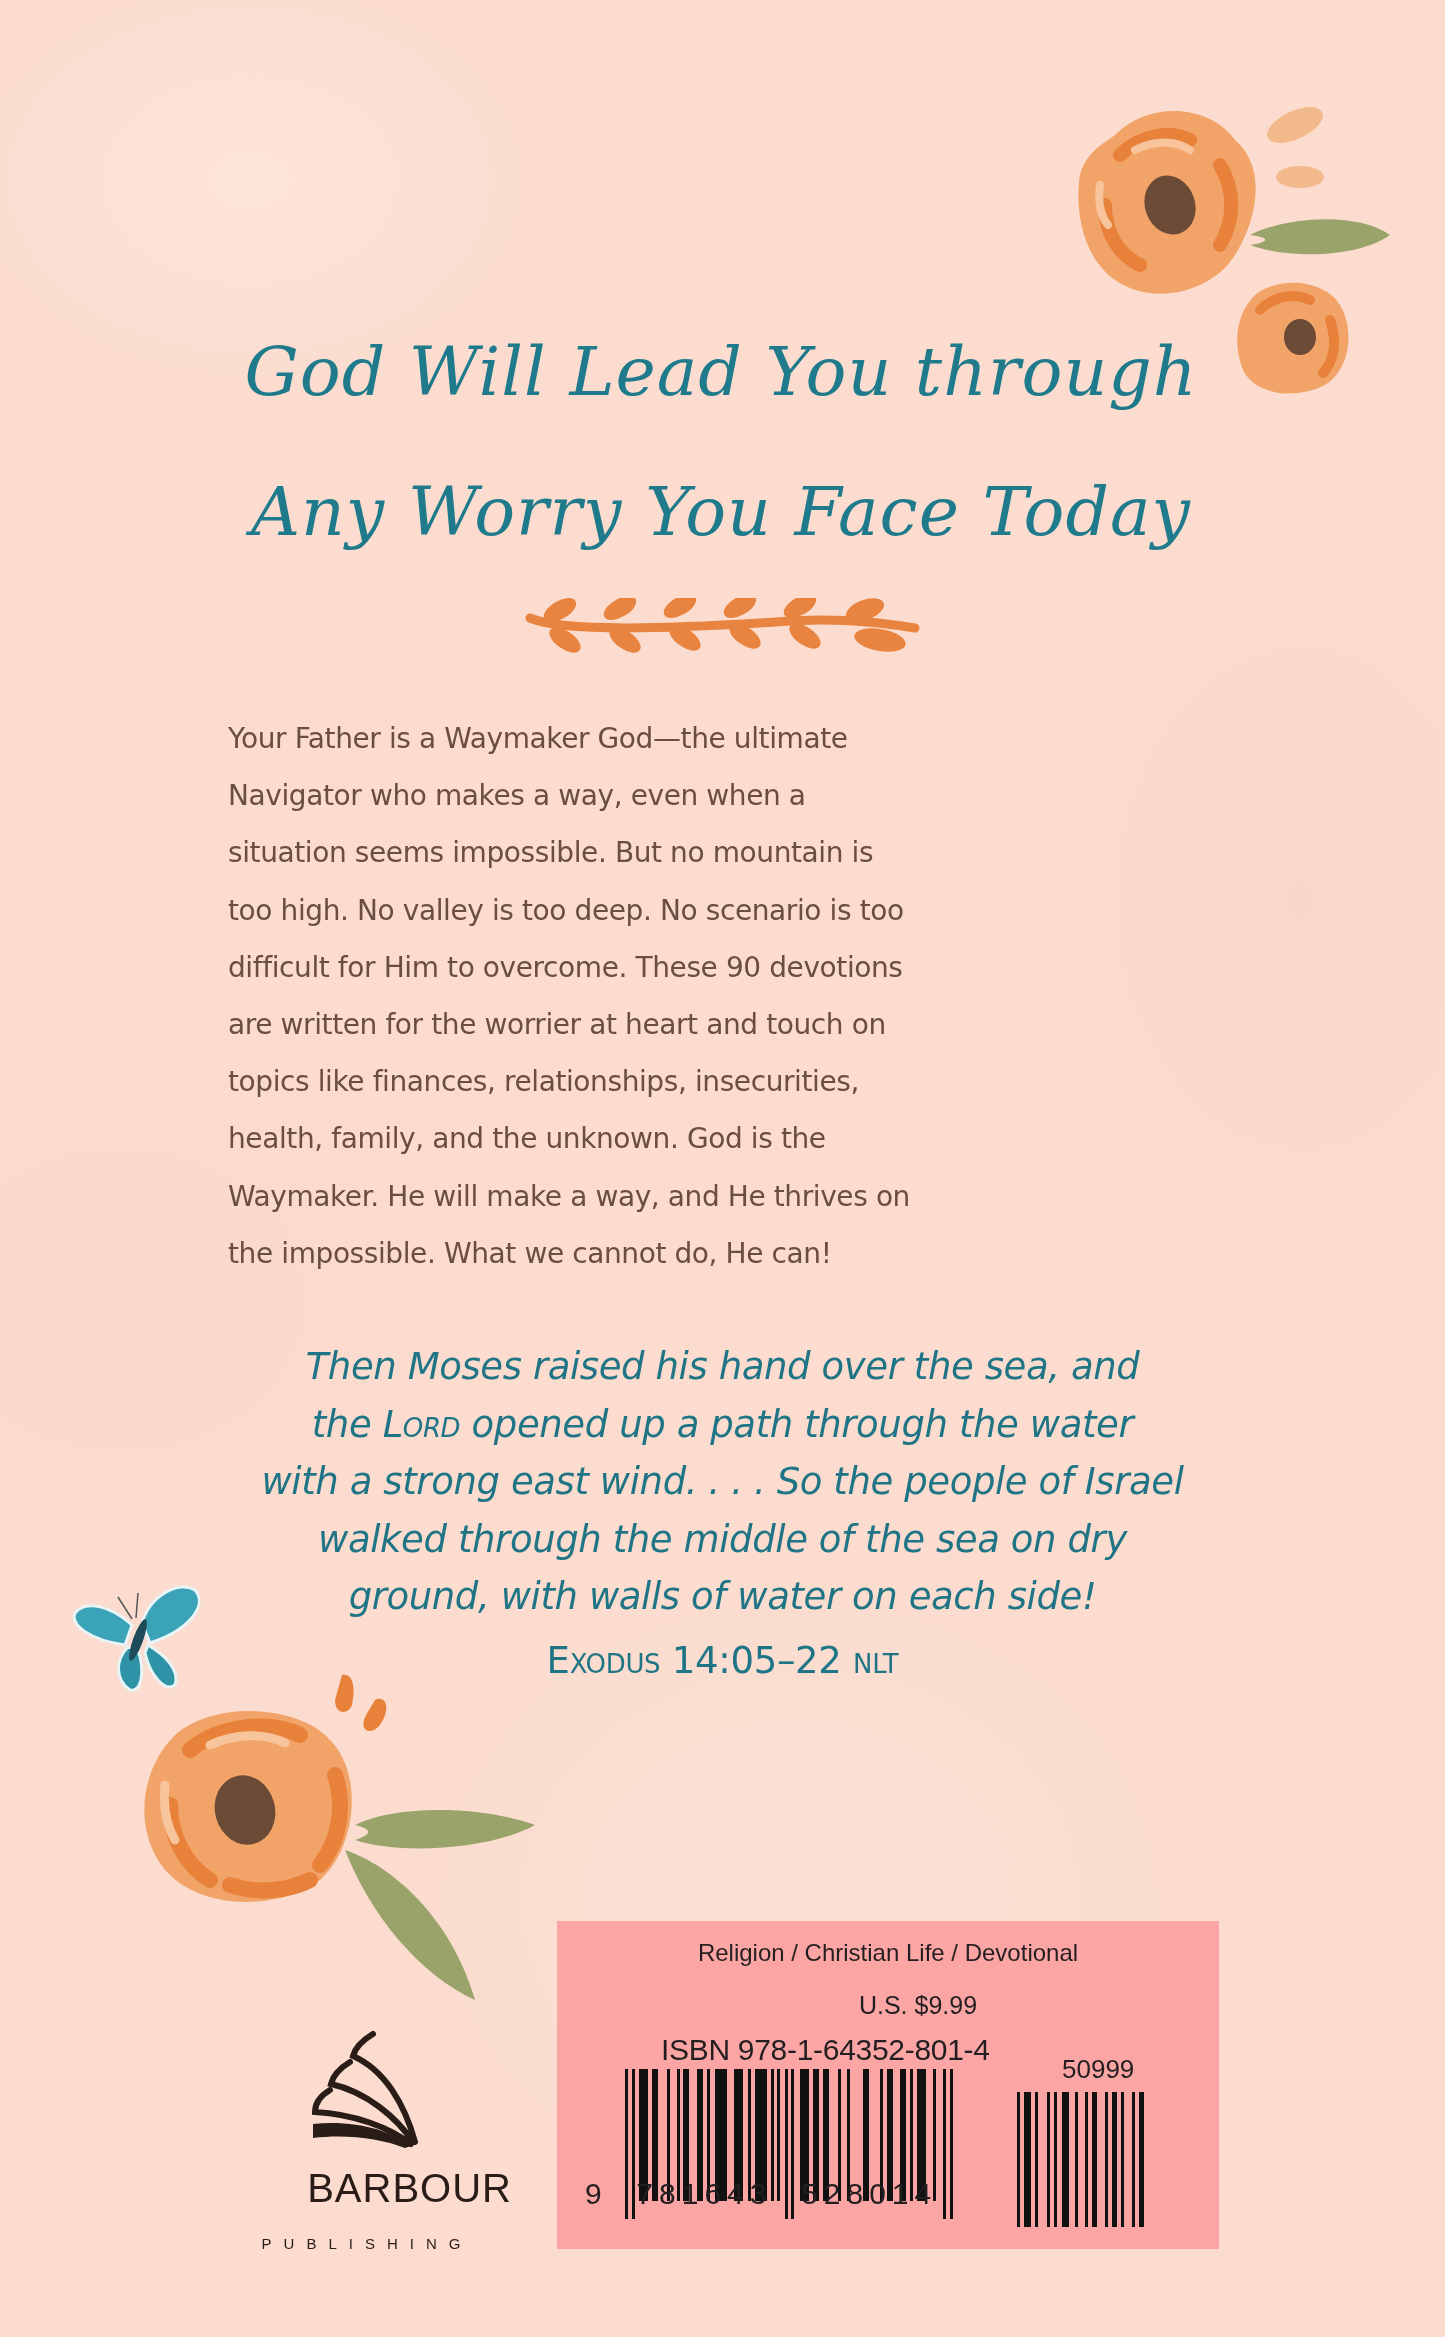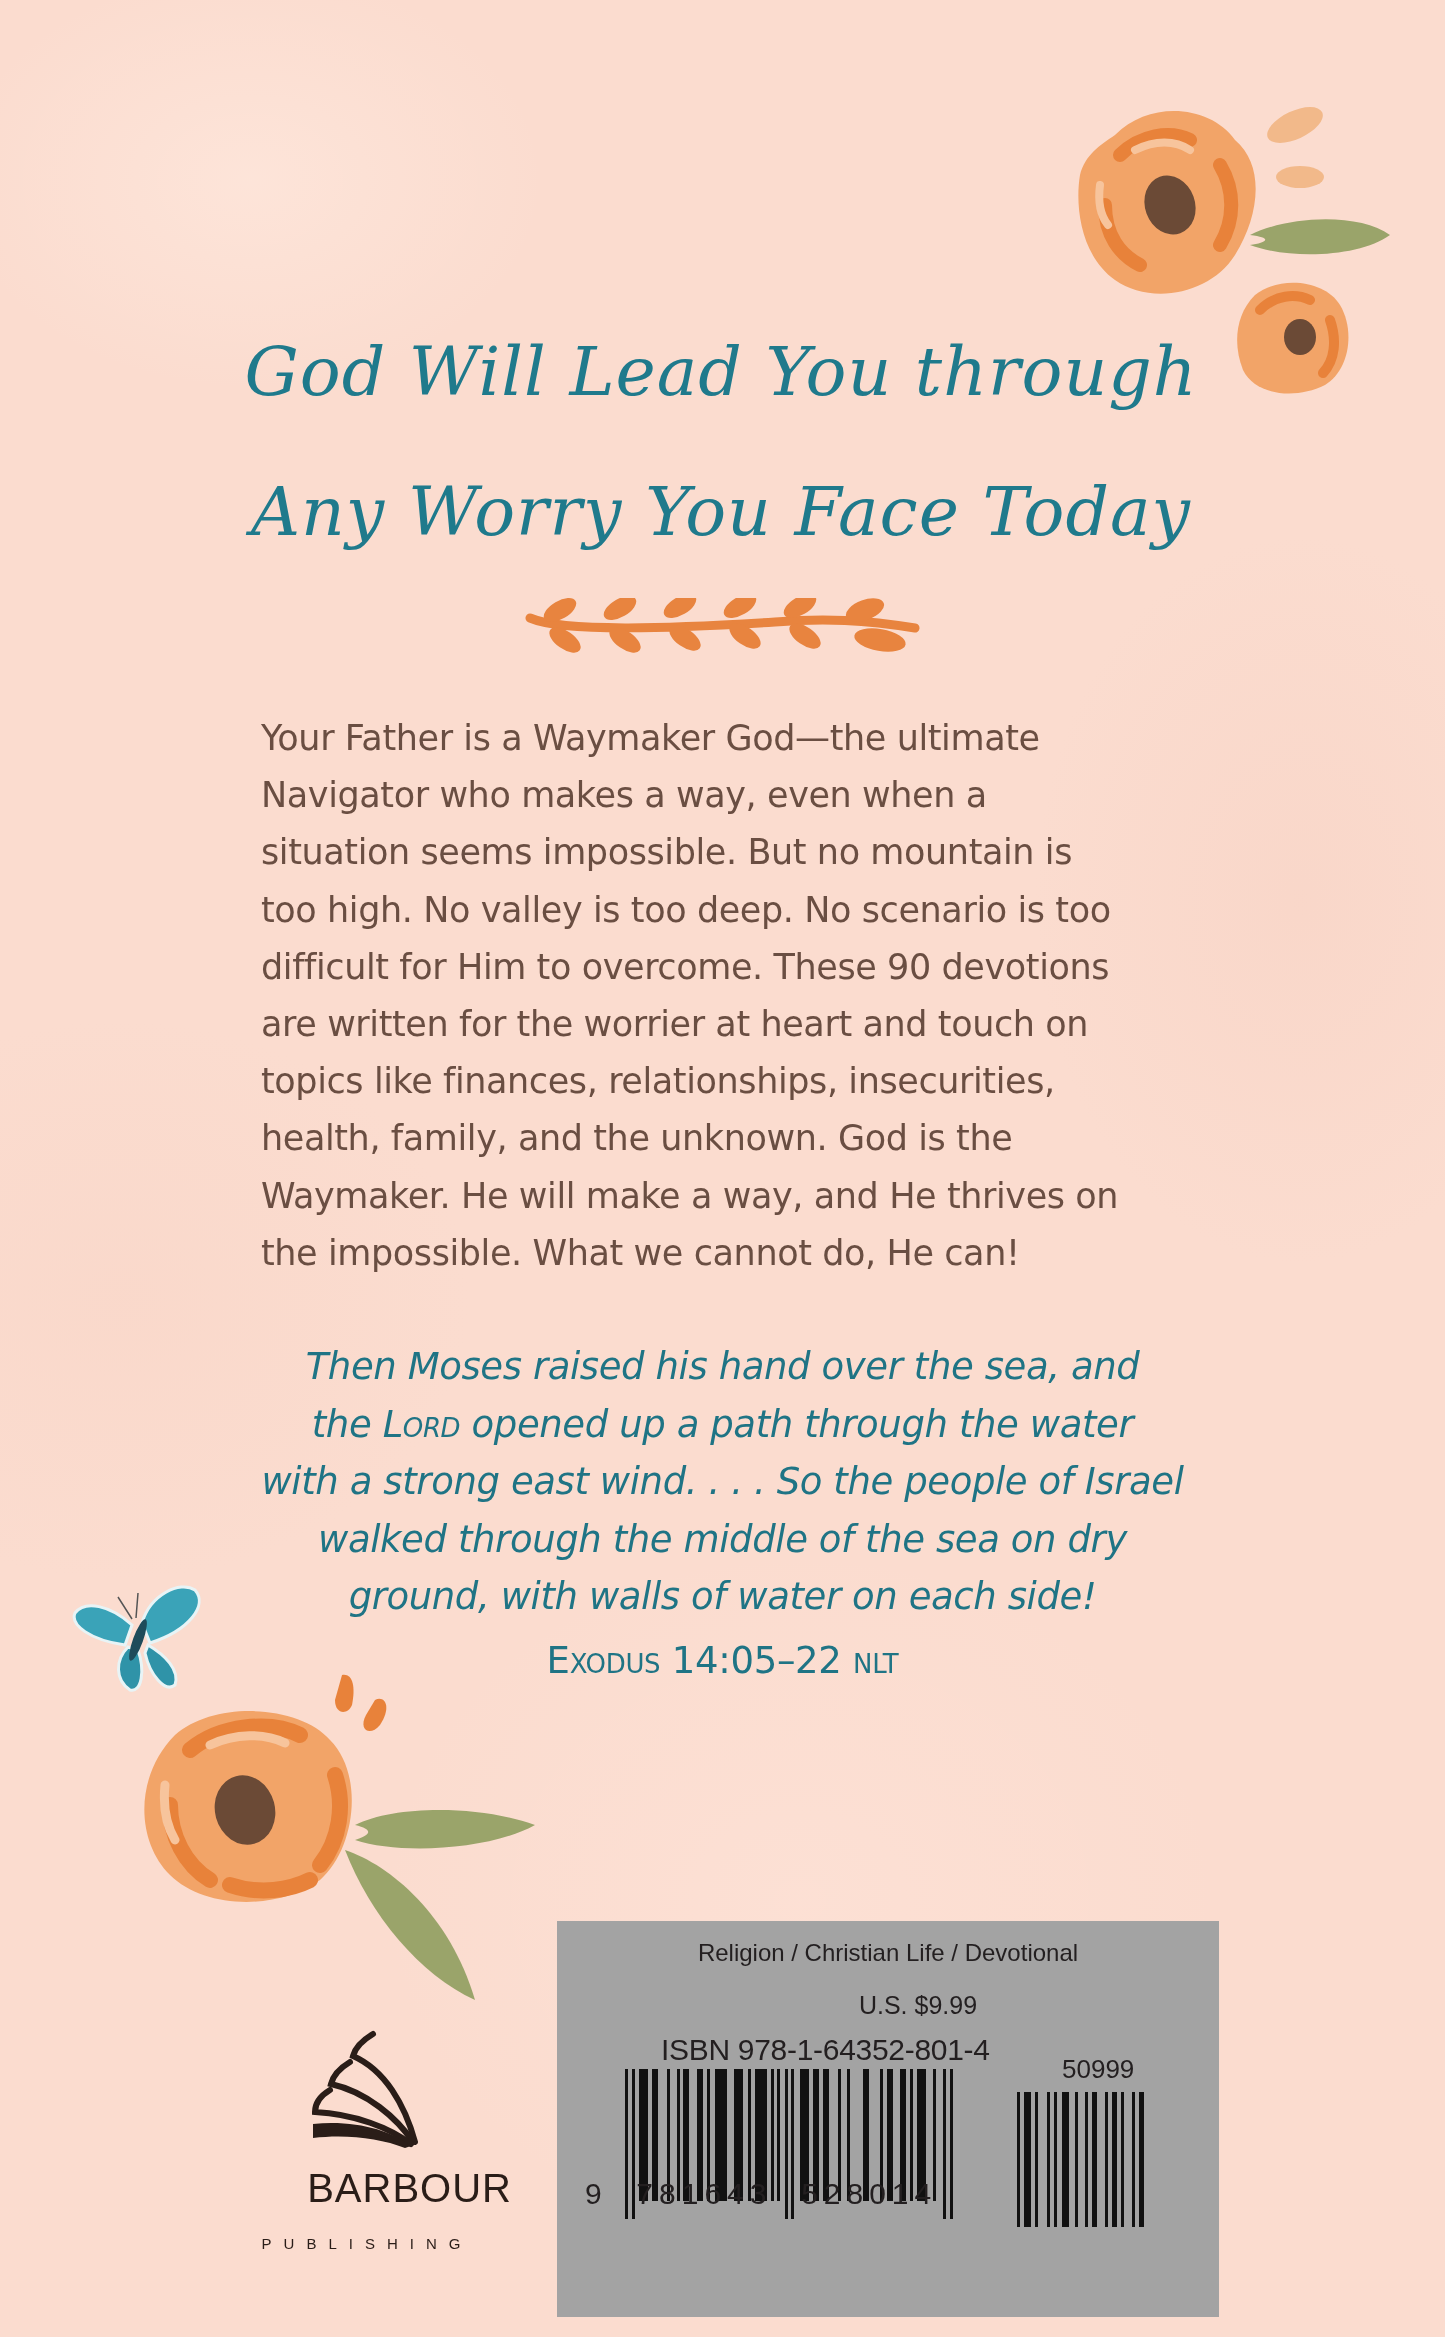--- a/index.html
+++ b/index.html
@@ -19,40 +19,40 @@
       left: 0; width: 1442px; text-align: center;
       font-family: "DejaVu Serif", serif; font-style: italic;
       color: #1f7a8c; font-size: 68px; letter-spacing: 1px; line-height: 1;
     }
     .title-1 { top: 338px; }
     .title-2 { top: 478px; }
 
     .body-text {
       left: 228px; top: 710px; width: 1010px;
       color: #6a4e42; font-family: "DejaVu Sans", sans-serif;
-      font-size: 35px; line-height: 57.2px; letter-spacing: -0.4px; margin-left: 33px;
+      font-size: 28px; line-height: 57.2px; letter-spacing: -0.4px;
     }
     .body-text .line { display: block; white-space: nowrap; }
 
     .verse {
       left: 200px; top: 1338px; width: 1045px; text-align: center;
       color: #1f7485; font-family: "DejaVu Sans", sans-serif; font-style: italic;
       font-size: 37px; line-height: 57.5px; letter-spacing: -0.4px;
     }
     .verse .line { display: block; white-space: nowrap; }
     .verse .smallcaps { font-variant: small-caps; }
     .verse-ref {
       left: 200px; top: 1632px; width: 1045px; text-align: center;
       color: #1f7485; font-size: 37px; line-height: 57px; letter-spacing: -0.3px;
       font-family: "DejaVu Sans", sans-serif;
     }
     .verse-ref .sc { font-variant: small-caps; }
 
     .barcode-box {
-      left: 557px; top: 1921px; width: 662px; height: 396px; background: #a3a3a3;
+      left: 557px; top: 1921px; width: 662px; height: 328px; background: #fca5a5;
     }
     .bc-category {
       left: 0; width: 662px; top: 18px; text-align: center;
       font-family: "Liberation Sans", sans-serif; font-size: 24px; color: #231f20;
     }
     .bc-price {
       left: 0; width: 662px; top: 70px; text-align: center; padding-left: 60px; box-sizing: border-box;
       font-family: "Liberation Sans", sans-serif; font-size: 25px; color: #231f20;
     }
     .bc-isbn {

